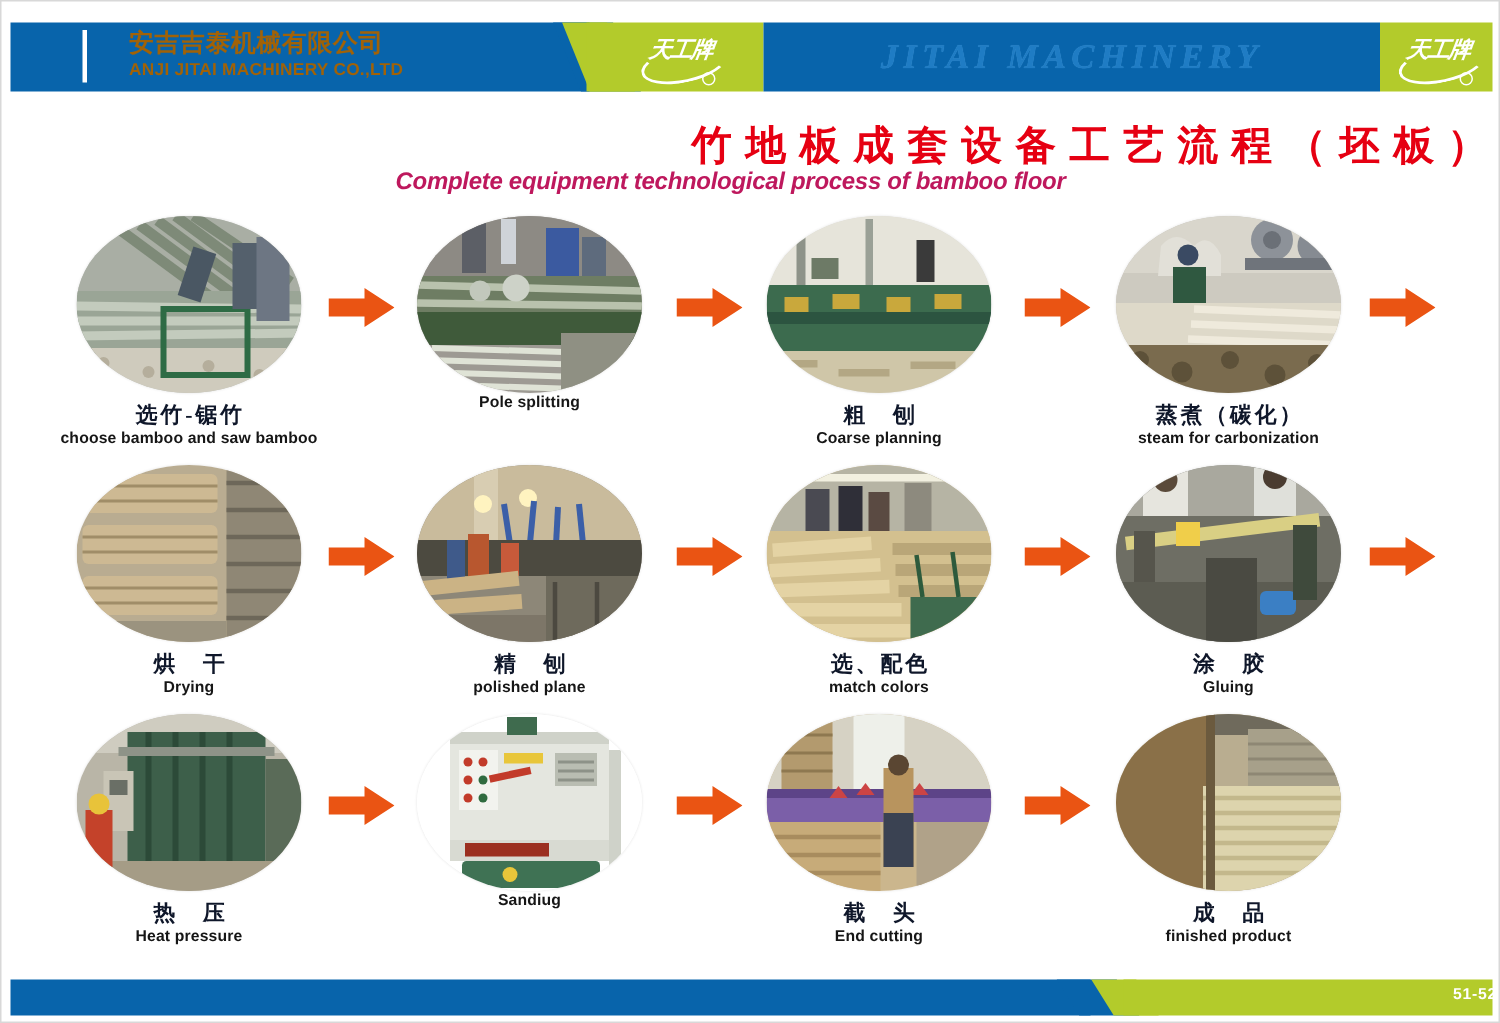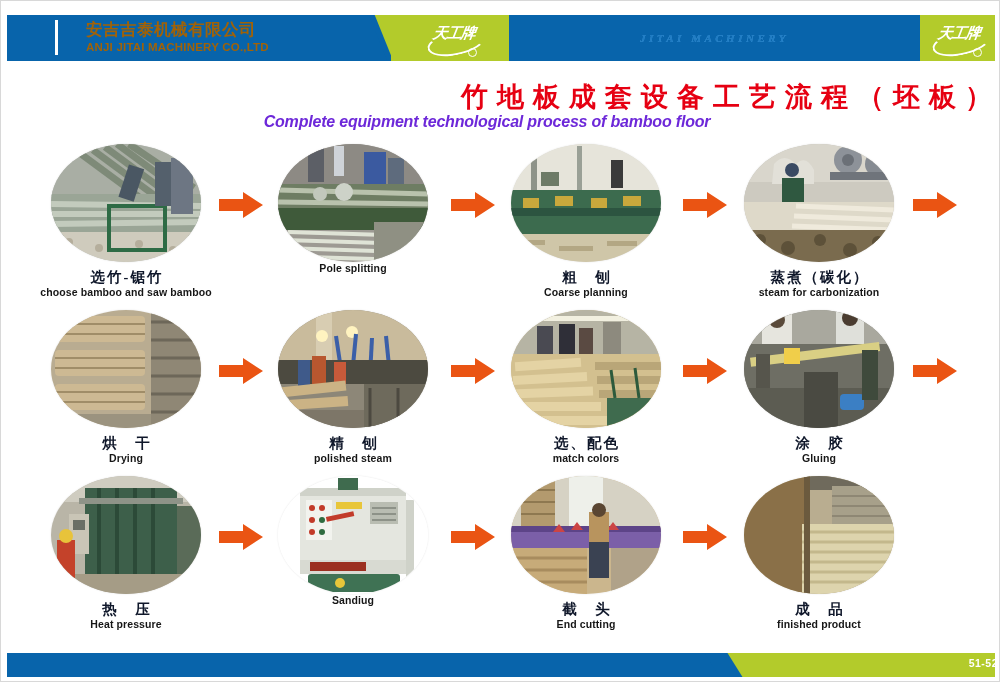--- a/index.html
+++ b/index.html
@@ -80,21 +80,21 @@
     white-space: nowrap;
   }
   .hdr-wordmark {
     position: absolute; left: 502px; top: 0;
     width: 411px; height: 46px;
     display: flex; align-items: center; justify-content: center;
     color: #1f7cc4;
     font-family: "Liberation Serif", serif;
     font-style: italic;
     font-weight: bold;
-    font-size: 11px;
+    font-size: 23px;
     letter-spacing: 3.5px;
     text-shadow: 0 0 0.5px #4a9bd8;
     white-space: nowrap;
   }
   
   .logo-mark {
     position: absolute;
     width: 62px; height: 34px;
   }
   .logo-mark .lm-text {
@@ -137,21 +137,21 @@
     color: #e60012;
     font-family: "Liberation Serif", serif;
     font-weight: bold;
     font-size: 27px;
     letter-spacing: 9px;
     text-indent: 9px;
   }
   .title-en {
     position: absolute; left: 0; top: 112px;
     width: 972px; text-align: center;
-    color: #6d28d9;
+    color: #be185d;
     font-family: "Liberation Sans", sans-serif;
     font-style: italic;
     font-weight: bold;
     font-size: 16px;
     letter-spacing: -0.2px;
   }
 
   
   .grid { position: absolute; left: 0; top: 140px; width: 1000px; }
   .row { position: relative; height: 166px; }
@@ -507,21 +507,21 @@
             </g>
             <rect x="0" y="100" width="150" height="18" fill="#7d7668"></rect>
             <rect x="86" y="74" width="64" height="44" fill="#6e6a5c"></rect>
             <g stroke="#4c4940" stroke-width="3">
               <line x1="92" y1="78" x2="92" y2="118"></line>
                 <line x1="120" y1="78" x2="120" y2="118"></line>
             </g>
           </svg>
         </div>
         <div class="cap-cn">精　刨</div>
-        <div class="cap-en">polished steam</div>
+        <div class="cap-en">polished plane</div>
       </div>
 
       <div class="arrow arr-1">
         <svg width="44" height="32" viewBox="0 0 44 32">
             <polygon points="0,10 24,10 24,3 44,16 24,29 24,22 0,22" fill="#ea5413"></polygon>
           </svg>
       </div>
 
       <div class="cell cell-2">
         <div class="photo">

